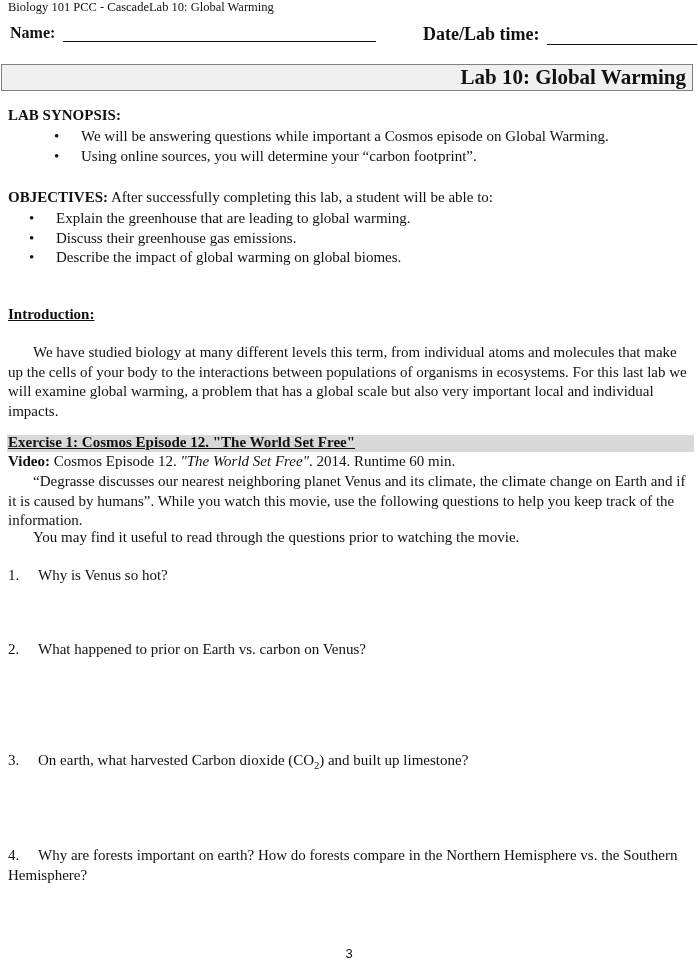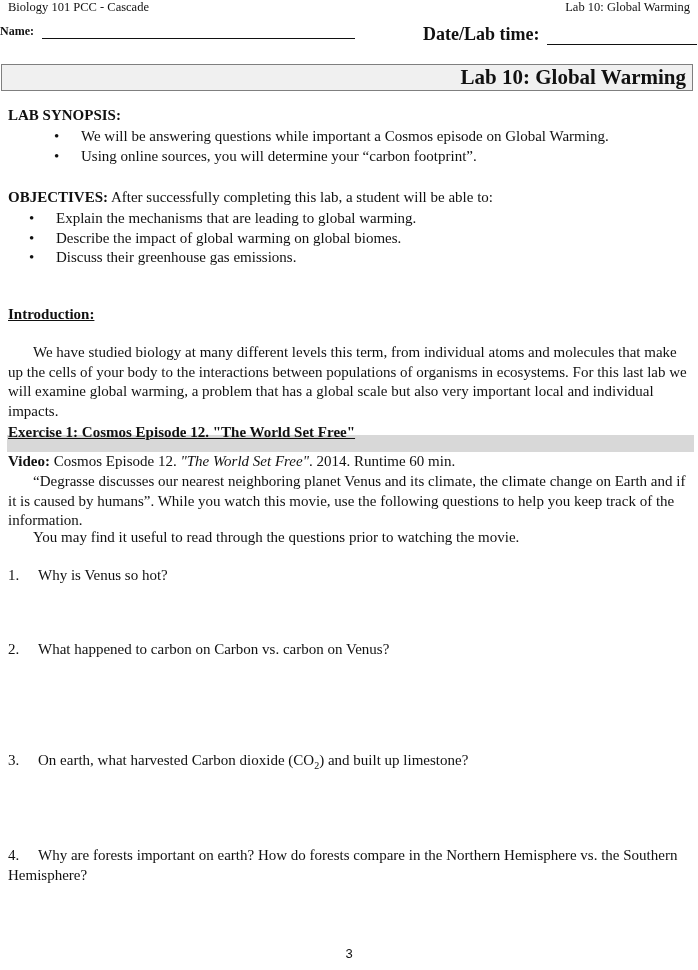--- a/index.html
+++ b/index.html
@@ -1,43 +1,43 @@
 <!DOCTYPE html>
 <html><head>
 <meta charset="utf-8">
 <style>
   html, body { margin: 0; padding: 0; background: #ffffff; }
   body {
     width: 698px; height: 970px; position: relative; overflow: hidden;
     font-family: "Liberation Serif", serif; color: #111; font-size: 15px;
   }
   .abs { position: absolute; }
-  .running-header { top: 0; left: 8px; right: 8px; height: 16px; font-size: 12.5px; display: flex; justify-content: space-between; }
-  .name-row { top: 24px; left: 0; font-weight: bold; font-size: 12px; }
+  .running-header { top: 0; left: 8px; right: 8px; height: 16px; font-size: 12.5px; display: flex; }
+  .name-row { top: 24px; left: 10px; font-weight: bold; font-size: 16px; }
   .date-row { top: 24px; left: 423px; font-weight: bold; font-size: 18px; }
   .blank { display: inline-block; border-bottom: 1.3px solid #111; vertical-align: bottom; height: 14px; margin-left: 8px; }
   .title-box {
     top: 64px; left: 1px; width: 692px; height: 27px; background: #f0f0f0;
     border: 1.3px solid #7f7f7f; box-sizing: border-box;
     display: flex; align-items: center; justify-content: flex-end; padding-right: 6px;
   }
   .title-box span { font-weight: bold; font-size: 21px; }
   .section-label { font-weight: bold; }
   .bullets { margin: 0; padding: 0; list-style: none; }
   .bullets li { position: relative; line-height: 19.5px; }
   .bullets li::before { content: "\2022"; position: absolute; left: -27px; font-size: 15px; }
   .synopsis-label { top: 107px; left: 8px; }
   .synopsis-list { top: 127px; left: 81px; }
   .objectives { top: 189px; left: 8px; }
   .objectives-list { top: 209px; left: 56px; }
   .intro-label { top: 306px; left: 8px; font-weight: bold; text-decoration: underline; }
   .intro-para { top: 343px; left: 8px; width: 680px; line-height: 19.5px; }
   .indent { display: inline-block; width: 25px; }
   .exercise-bar { top: 435px; left: 7px; width: 687px; height: 17px; background: #d8d8d8; }
-  .exercise-title { top: 424px; left: 8px; font-weight: bold; text-decoration: underline; text-align: right; }
+  .exercise-title { top: 434px; left: 8px; font-weight: bold; text-decoration: underline; text-align: right; }
   .video-line { top: 453px; left: 8px; }
   .desc-para { top: 472px; left: 8px; width: 680px; line-height: 19.5px; }
   .tip { top: 529px; left: 33px; }
   .q { left: 8px; line-height: 19.5px; width: 680px; }
   .q .num { display: inline-block; width: 30px; }
   .page-num { top: 946px; left: 0; width: 698px; text-align: center; font-family: "Liberation Sans", sans-serif; font-size: 13px; }
   sub { font-size: 10px; }
 </style>
 </head>
 <body>
@@ -62,44 +62,44 @@
 <ul class="abs bullets synopsis-list">
   <li>We will be answering questions while important a Cosmos episode on Global Warming.</li>
   <li>Using online sources, you will determine your “carbon footprint”.</li>
 </ul>
 
 <div class="abs objectives">
   <span class="section-label">OBJECTIVES:</span>
   <span>After successfully completing this lab, a student will be able to:</span>
 </div>
 <ul class="abs bullets objectives-list">
-  <li>Explain the mechanisms that are leading to global warming.</li>
+  <li>Explain the greenhouse that are leading to global warming.</li>
+  <li>Discuss their greenhouse gas emissions.</li>
   <li>Describe the impact of global warming on global biomes.</li>
-  <li>Discuss their greenhouse gas emissions.</li>
 </ul>
 
 <div class="abs intro-label">Introduction:</div>
 <div class="abs intro-para"><span class="indent"></span><span>We have studied biology at many different levels this term, from individual atoms and molecules that make up the cells of your body to the interactions between populations of organisms in ecosystems. For this last lab we will examine global warming, a problem that has a global scale but also very important local and individual impacts.</span></div>
 
 <div class="abs exercise-bar"></div>
 <div class="abs exercise-title">Exercise 1:  Cosmos Episode 12. "The World Set Free"</div>
 
 <div class="abs video-line">
   <span class="section-label">Video:</span><span> Cosmos Episode 12. </span><i>"The World Set Free"</i><span>. 2014. Runtime 60 min.</span>
 </div>
 
 <div class="abs desc-para"><span class="indent"></span><span>“Degrasse discusses our nearest neighboring planet Venus and its climate, the climate change on Earth and if it is caused by humans”.  While you watch this movie, use the following questions to help you keep track of the information.</span></div>
 
 <div class="abs tip">You may find it useful to read through the questions prior to watching the movie.</div>
 
 <div class="abs q" style="top:566px">
   <span class="num">1.</span><span>Why is Venus so hot?</span>
 </div>
 <div class="abs q" style="top:640px">
-  <span class="num">2.</span><span>What happened to carbon on Carbon vs. carbon on Venus?</span>
+  <span class="num">2.</span><span>What happened to prior on Earth vs. carbon on Venus?</span>
 </div>
 <div class="abs q" style="top:751px">
   <span class="num">3.</span><span>On earth, what harvested Carbon dioxide (CO</span><sub>2</sub><span>) and built up limestone?</span>
 </div>
 <div class="abs q" style="top:846px">
   <span class="num">4.</span><span>Why are forests important on earth?  How do forests compare in the Northern Hemisphere vs. the Southern Hemisphere?</span>
 </div>
 
 <div class="abs page-num">3</div>
 

